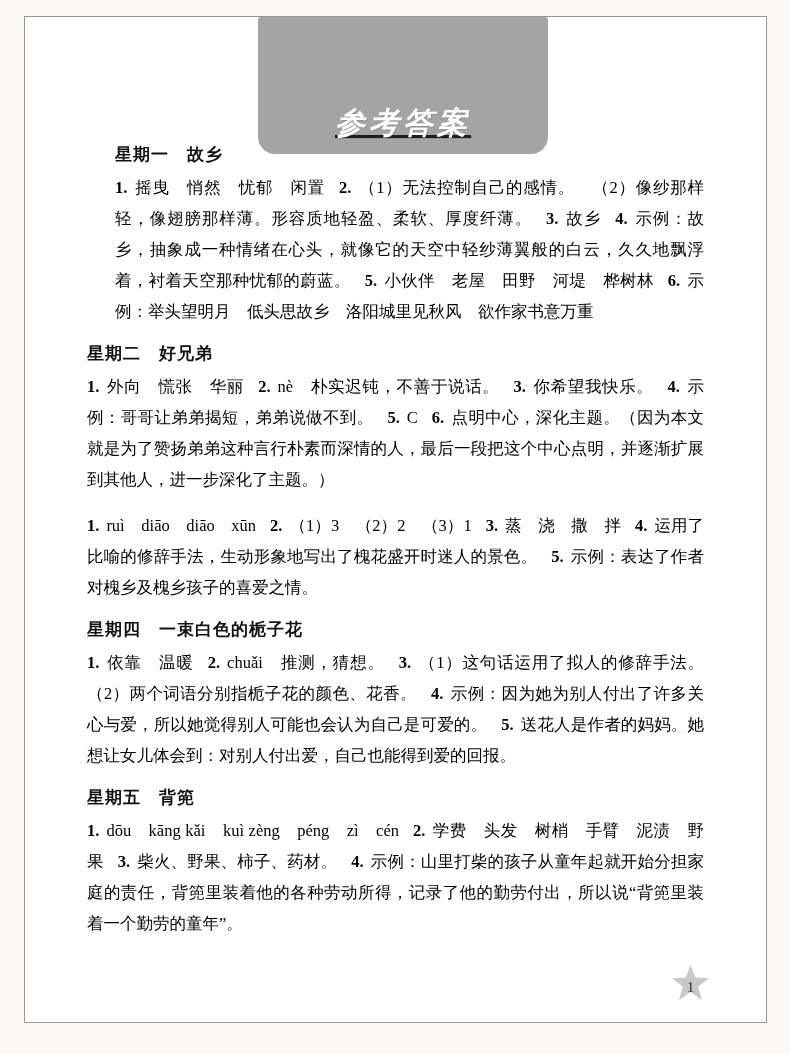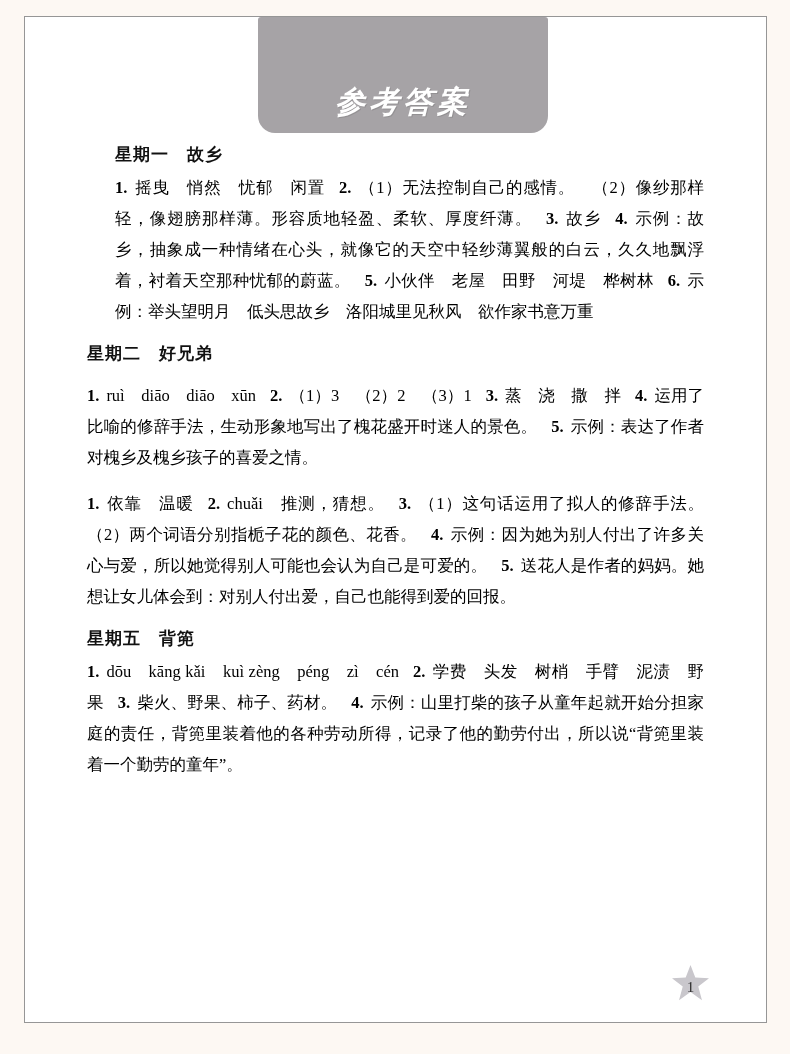--- a/index.html
+++ b/index.html
@@ -23,28 +23,29 @@
     height: 1007px;
     background: #ffffff;
     border: 1px solid #969696;
     box-sizing: border-box;
   }
   .banner {
     position: absolute;
     left: 233px;
     top: 0;
     width: 290px;
-    height: 116px;
+    height: 137px;
     background: #a6a3a6;
     border-radius: 3px 3px 17px 17px;
     display: flex;
     align-items: flex-end;
     justify-content: center;
     padding-bottom: 10px;
     box-sizing: border-box;
+    text-decoration: underline;
   }
   .banner-text {
     color: #ffffff;
     font-family: "Liberation Sans", "DejaVu Sans", sans-serif;
     font-weight: bold;
     font-style: italic;
     font-size: 30px;
     letter-spacing: 4px;
     text-shadow: 1px 1px 0 rgba(120,118,120,0.4);
   }
@@ -119,25 +120,27 @@
 
   <h2 class="week-title">第一周</h2>
 
   <div class="content">
       <section class="week-section">
         <h3 class="sec-title">星期一　故乡</h3>
         <p class="answer-par"><b class="no">1.</b><span>摇曳　悄然　忧郁　闲置</span><b class="no gap">2.</b><span>（1）无法控制自己的感情。　（2）像纱那样轻，像翅膀那样薄。形容质地轻盈、柔软、厚度纤薄。</span><b class="no gap">3.</b><span>故乡</span><b class="no gap">4.</b><span>示例：故乡，抽象成一种情绪在心头，就像它的天空中轻纱薄翼般的白云，久久地飘浮着，衬着天空那种忧郁的蔚蓝。</span><b class="no gap">5.</b><span>小伙伴　老屋　田野　河堤　桦树林</span><b class="no gap">6.</b><span>示例：举头望明月　低头思故乡　洛阳城里见秋风　欲作家书意万重</span></p>
       </section>
       <section class="week-section">
         <h3 class="sec-title">星期二　好兄弟</h3>
+        <p class="answer-par"><b class="no">1.</b><span>外向　慌张　华丽</span><b class="no gap">2.</b><span>nè　朴实迟钝，不善于说话。</span><b class="no gap">3.</b><span>你希望我快乐。</span><b class="no gap">4.</b><span>示例：哥哥让弟弟揭短，弟弟说做不到。</span><b class="no gap">5.</b><span>C</span><b class="no gap">6.</b><span>点明中心，深化主题。（因为本文就是为了赞扬弟弟这种言行朴素而深情的人，最后一段把这个中心点明，并逐渐扩展到其他人，进一步深化了主题。）</span></p>
       </section>
       <section class="week-section">
         <p class="answer-par"><b class="no">1.</b><span>ruì　diāo　diāo　xūn</span><b class="no gap">2.</b><span>（1）3　（2）2　（3）1</span><b class="no gap">3.</b><span>蒸　浇　撒　拌</span><b class="no gap">4.</b><span>运用了比喻的修辞手法，生动形象地写出了槐花盛开时迷人的景色。</span><b class="no gap">5.</b><span>示例：表达了作者对槐乡及槐乡孩子的喜爱之情。</span></p>
       </section>
       <section class="week-section">
+        <h3 class="sec-title">星期四　一束白色的栀子花</h3>
         <p class="answer-par"><b class="no">1.</b><span>依靠　温暖</span><b class="no gap">2.</b><span>chuǎi　推测，猜想。</span><b class="no gap">3.</b><span>（1）这句话运用了拟人的修辞手法。　（2）两个词语分别指栀子花的颜色、花香。</span><b class="no gap">4.</b><span>示例：因为她为别人付出了许多关心与爱，所以她觉得别人可能也会认为自己是可爱的。</span><b class="no gap">5.</b><span>送花人是作者的妈妈。她想让女儿体会到：对别人付出爱，自己也能得到爱的回报。</span></p>
       </section>
       <section class="week-section">
         <h3 class="sec-title">星期五　背篼</h3>
         <p class="answer-par"><b class="no">1.</b><span>dōu　kāng kǎi　kuì zèng　péng　zì　cén</span><b class="no gap">2.</b><span>学费　头发　树梢　手臂　泥渍　野果</span><b class="no gap">3.</b><span>柴火、野果、柿子、药材。</span><b class="no gap">4.</b><span>示例：山里打柴的孩子从童年起就开始分担家庭的责任，背篼里装着他的各种劳动所得，记录了他的勤劳付出，所以说“背篼里装着一个勤劳的童年”。</span></p>
         <p class="answer-par"></p>
       </section>
     </div>
 
   <div class="page-star">

